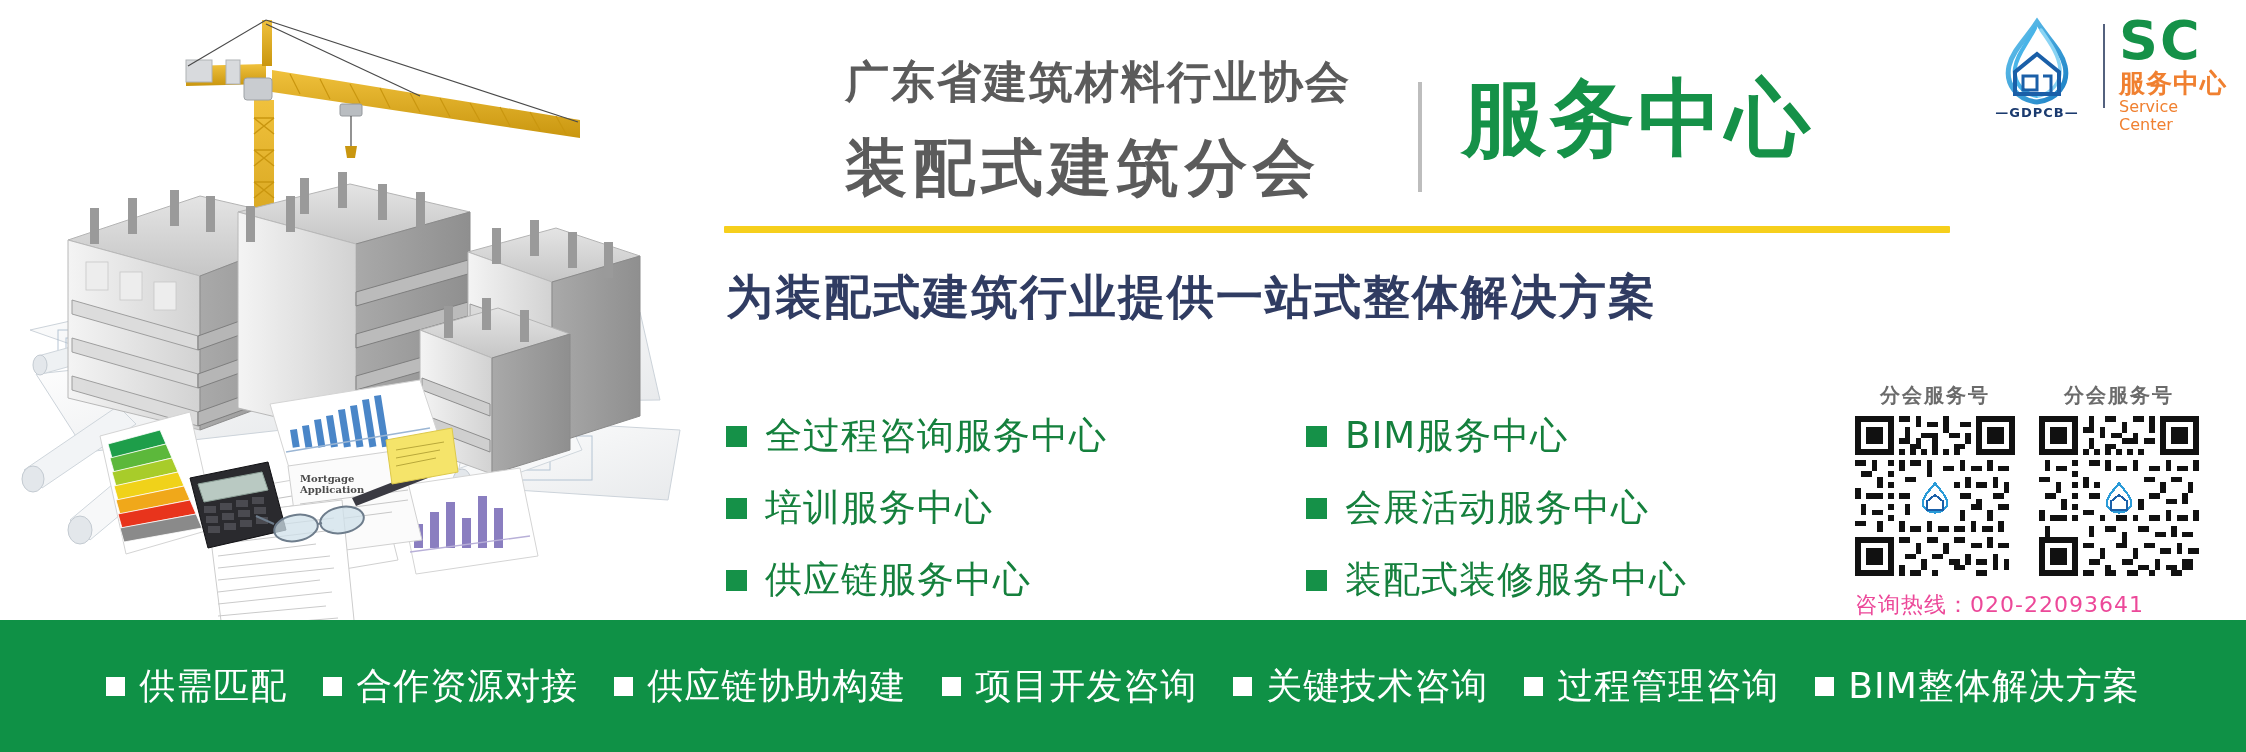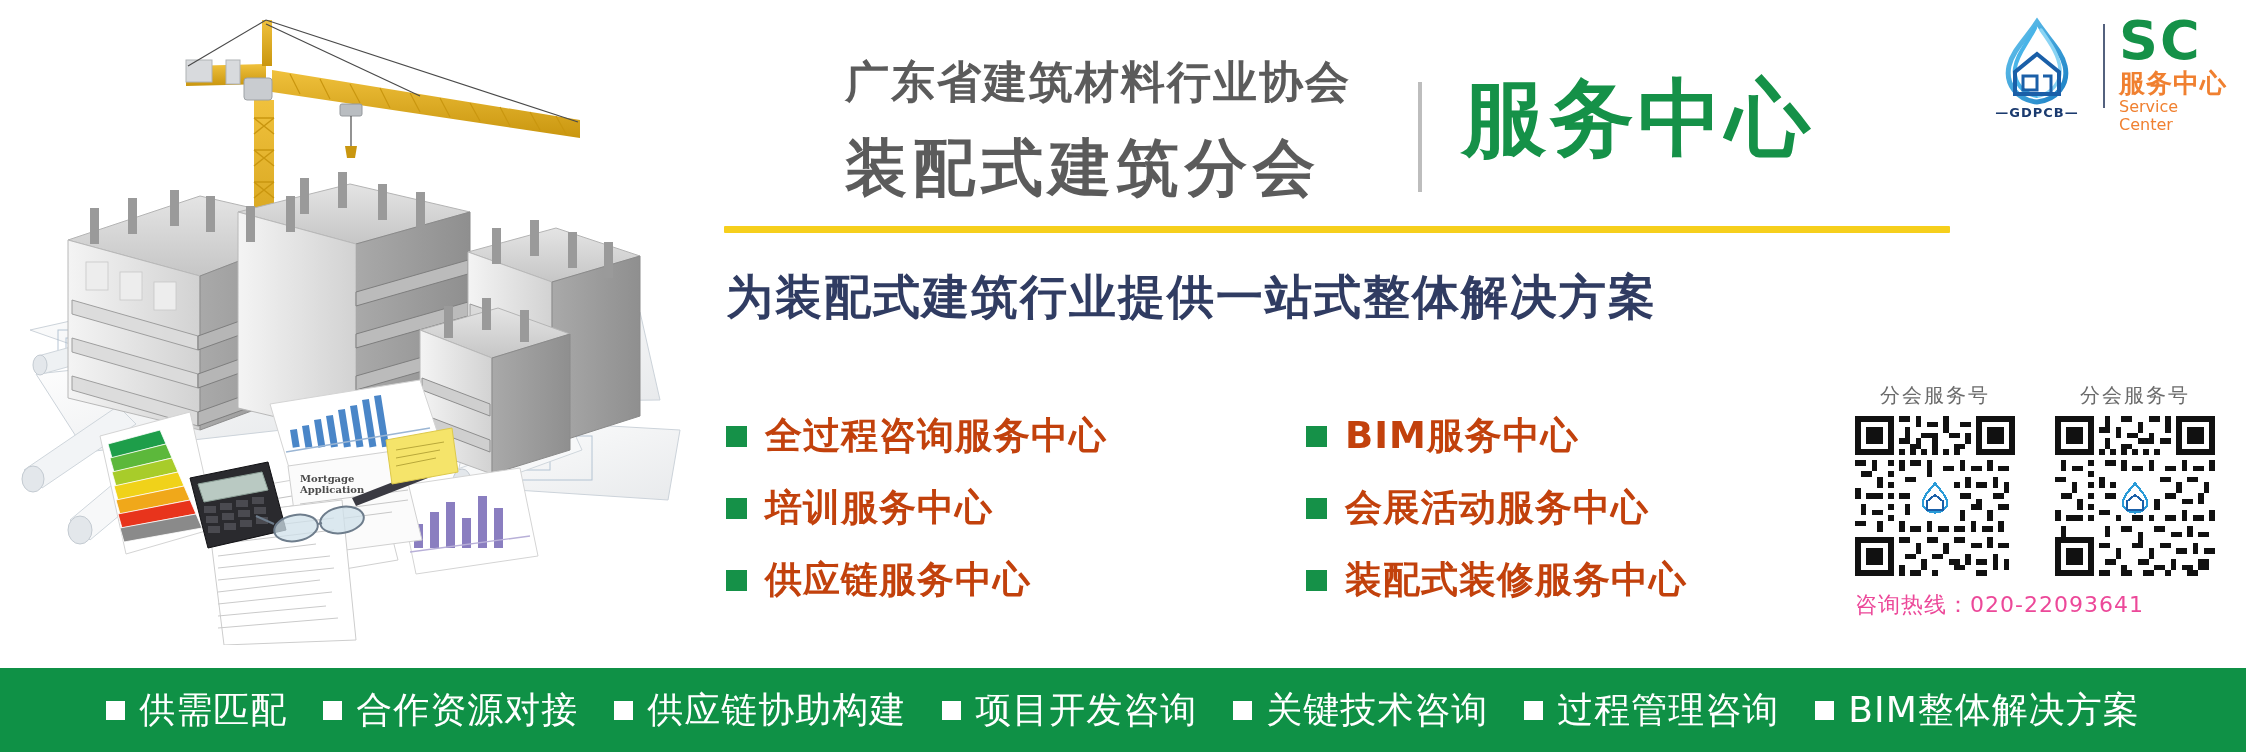--- a/index.html
+++ b/index.html
@@ -84,22 +84,22 @@
   }
   .svc-bullet {
     width: 21px; height: 21px;
     background: #159148;
     margin-right: 18px;
     flex: 0 0 auto;
   }
   .svc-label {
     font-size: 37px;
     letter-spacing: 1px;
-    color: #c2410c;
-    font-weight: 700;
+    color: #15803d;
+    font-weight: 400;
   }
 
   
   #logo-lockup {
     position: absolute; left: 1985px; top: 14px;
     width: 250px; height: 104px;
     display: flex; align-items: center;
   }
   #gdpcb-mark { width: 104px; height: 104px; position: relative; }
   #logo-divider {
@@ -128,41 +128,41 @@
     width: 104px; text-align: center;
     font-size: 13px; font-weight: bold;
     color: #1b3b6f; letter-spacing: 1px;
   }
 
   
   #qr-block {
     position: absolute; left: 1855px; top: 382px;
     width: 370px;
   }
-  #qr-row { display: flex; gap: 40px; }
+  #qr-row { display: flex; gap: 24px; font-weight: bold; }
   .qr-cell { width: 160px; }
   .qr-caption {
     text-align: center;
     font-size: 20px; line-height: 26px;
     color: #6b6b6b; letter-spacing: 2px;
     margin-bottom: 8px;
   }
   .qr-img { width: 160px; height: 160px; position: relative; background: #fff; }
   .qr-img svg { display: block; }
   #hotline {
     margin-top: 10px;
     font-size: 22px; line-height: 38px;
     color: #ec4899; letter-spacing: 1px;
     white-space: nowrap;
   }
 
   
   #bottom-bar {
     position: absolute; left: 0; bottom: 0;
-    width: 2246px; height: 84px;
+    width: 2246px; height: 132px;
     background: #0f9146;
     display: flex; align-items: center; justify-content: center;
   }
   #bottom-items { display: flex; align-items: center; }
   .bottom-item {
     display: flex; align-items: center;
     margin: 0 18px;
     white-space: nowrap;
   }
   .bot-bullet {

